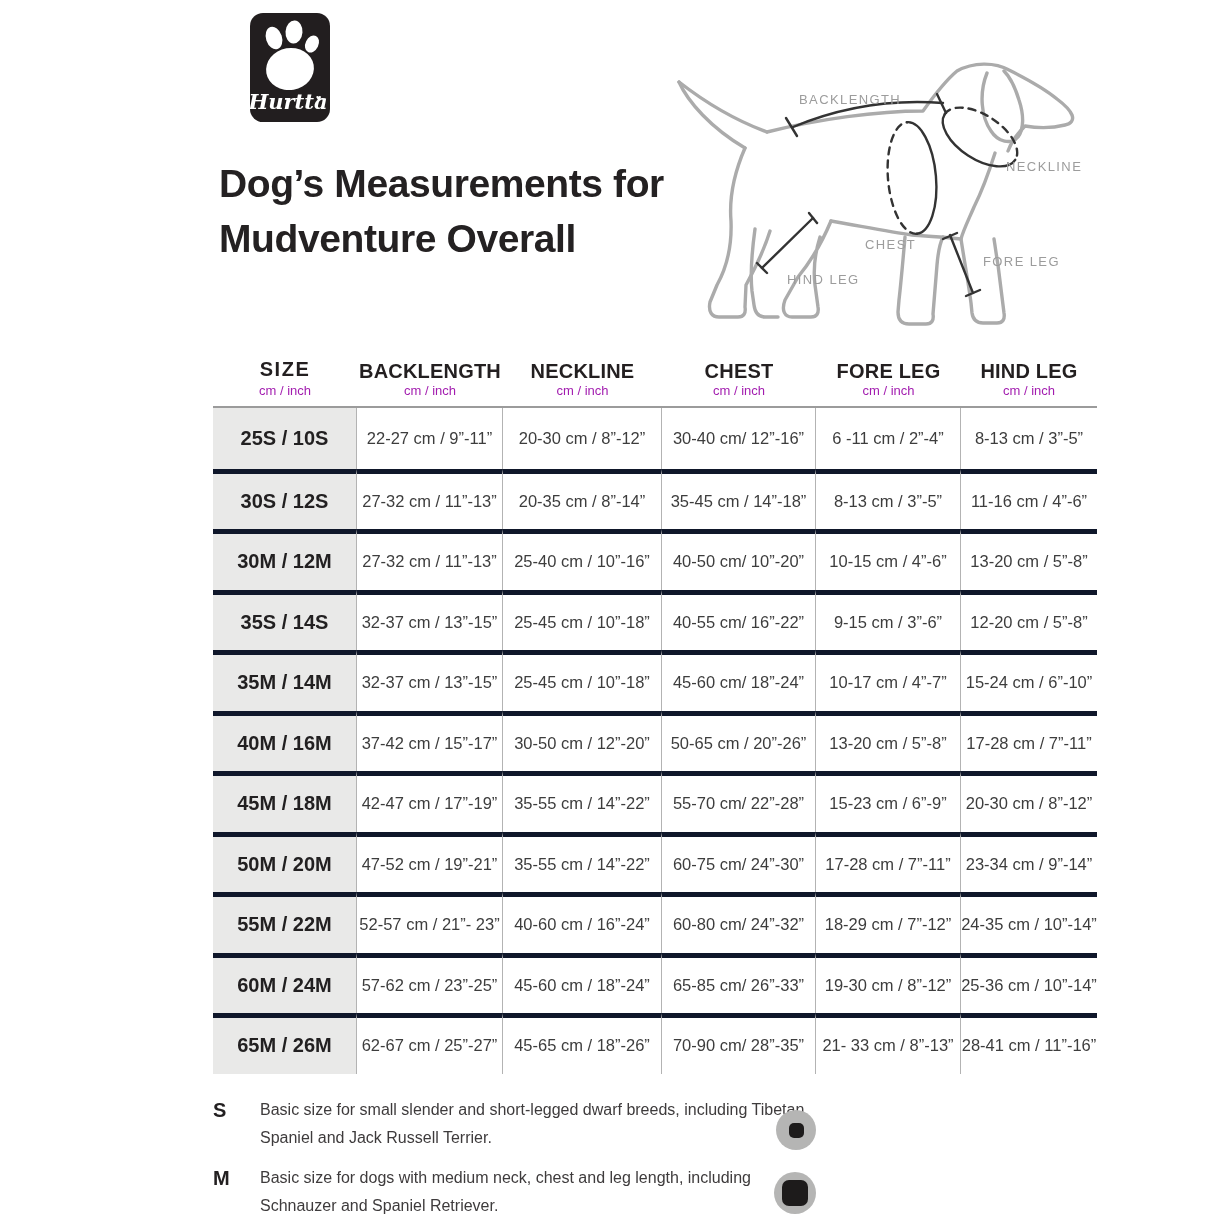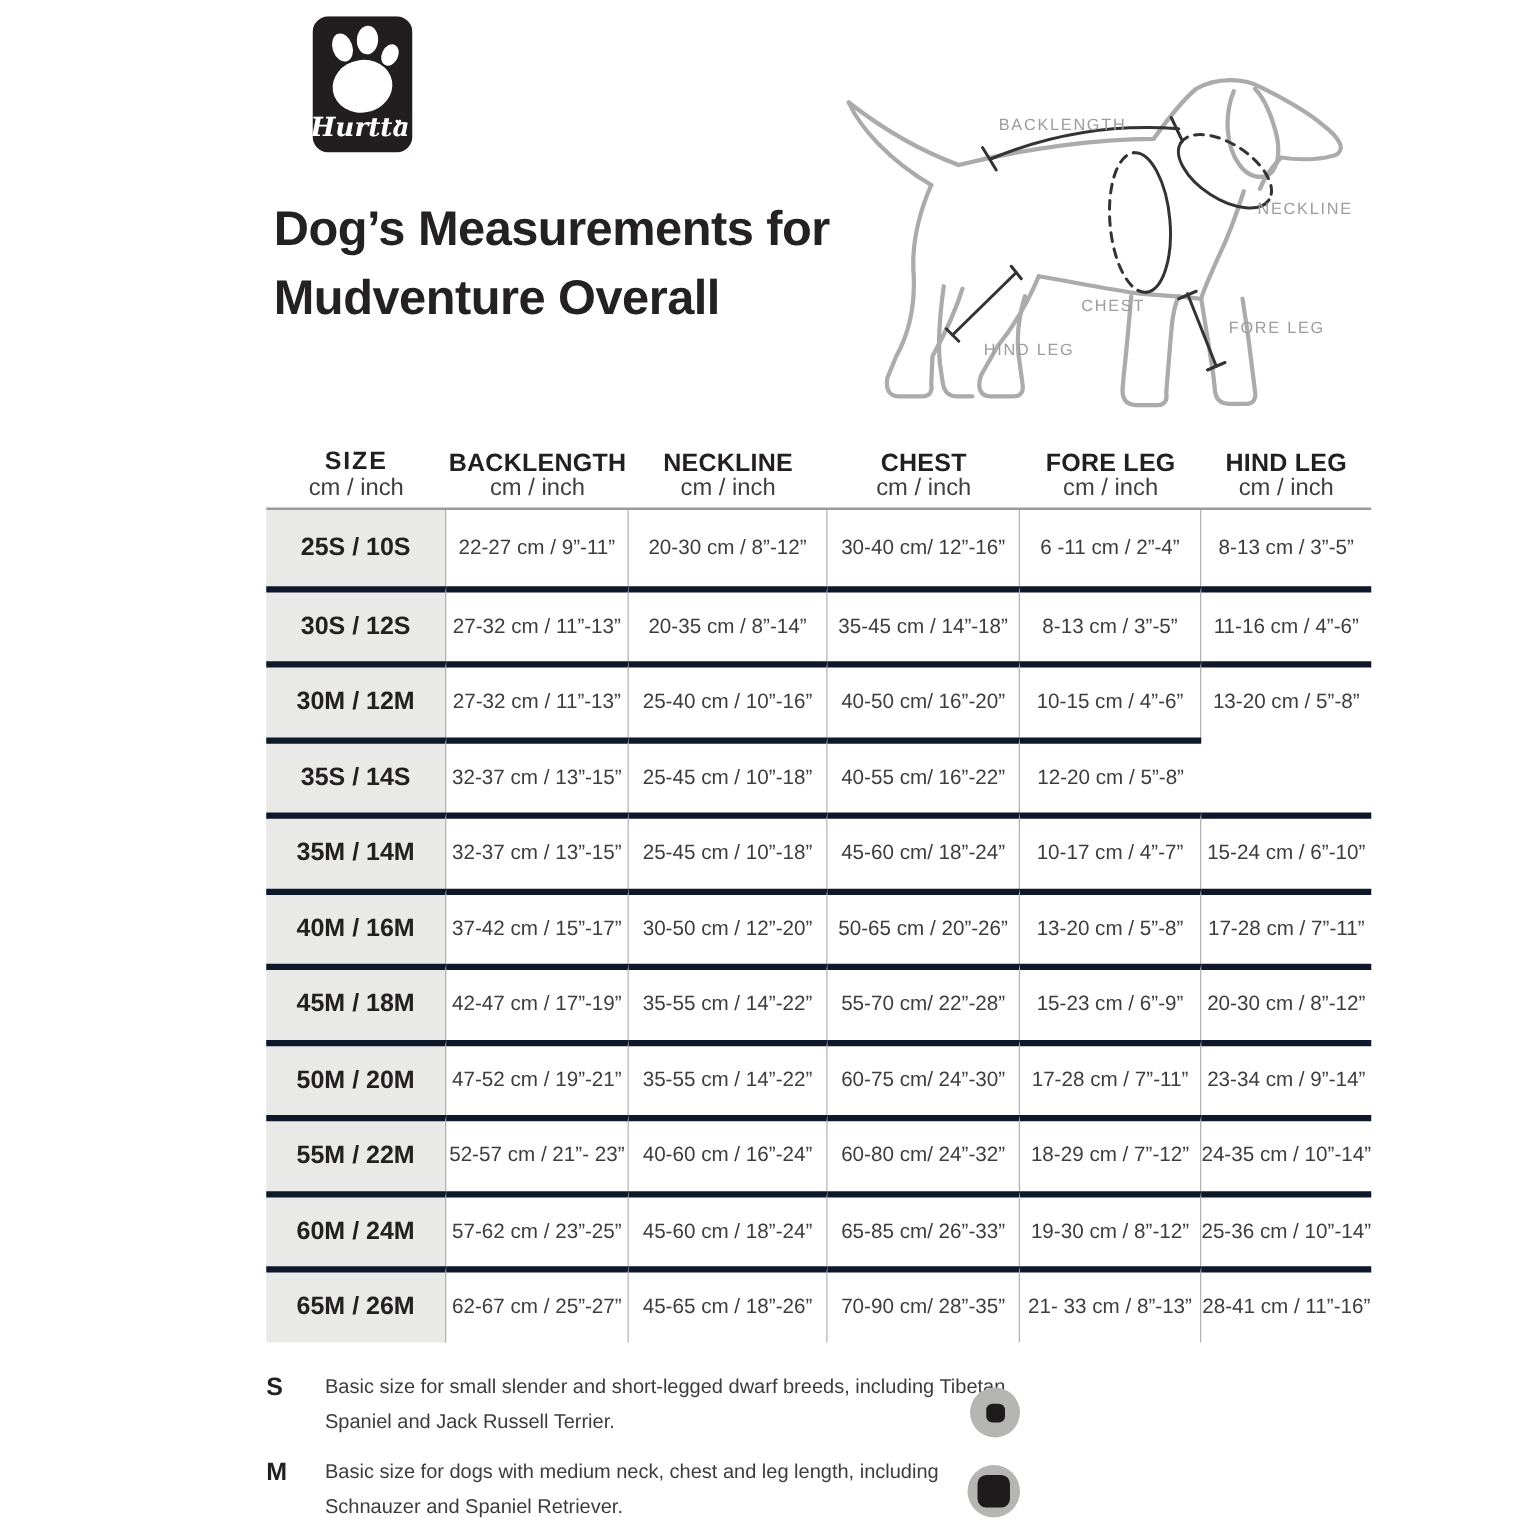--- a/index.html
+++ b/index.html
@@ -37,21 +37,21 @@
     display:grid;
     grid-template-columns:144px 146px 159px 154px 145px 136px;
   }
   .thead { height:54px; border-bottom:2px solid #9b9b9b; }
   .hcell {
     display:flex; flex-direction:column; justify-content:flex-end;
     align-items:center; padding-bottom:6px; text-align:center;
   }
   .hlabel { font-size:20px; font-weight:bold; color:#231f20; letter-spacing:0.2px; line-height:20px; }
   .hlabel.big { font-size:20px; letter-spacing:1.5px; line-height:24px; }
-  .hunit { font-size:19px; color:#404040; line-height:19px; }
+  .hunit { font-size:13px; color:#a21caf; line-height:19px; }
   .trow { height:60.5px; box-sizing:border-box; }
   .cell {
     display:flex; align-items:center; justify-content:center;
     font-size:16.5px; color:#3d3d3d; white-space:nowrap;
     border-right:1px solid #b3b3b3; box-sizing:border-box;
   }
   .cell:last-child { border-right:none; }
   .trow + .trow .cell { border-top:5px solid #0f172a; }
   .cell.size-cell { background:#e9e9e8; font-size:20px; font-weight:bold; color:#222021; }
 
@@ -185,30 +185,31 @@
       <div class="cell">20-35 cm / 8”-14”</div>
       <div class="cell">35-45 cm / 14”-18”</div>
       <div class="cell">8-13 cm / 3”-5”</div>
       <div class="cell">11-16 cm / 4”-6”</div>
     </div>
 
     <div class="trow">
       <div class="cell size-cell">30M / 12M</div>
       <div class="cell">27-32 cm / 11”-13”</div>
       <div class="cell">25-40 cm / 10”-16”</div>
-      <div class="cell">40-50 cm/ 16”-20”</div>
+      <div class="cell">40-50 cm/ 10”-20”</div>
       <div class="cell">10-15 cm / 4”-6”</div>
       <div class="cell">13-20 cm / 5”-8”</div>
     </div>
 
     <div class="trow">
       <div class="cell size-cell">35S / 14S</div>
       <div class="cell">32-37 cm / 13”-15”</div>
       <div class="cell">25-45 cm / 10”-18”</div>
       <div class="cell">40-55 cm/ 16”-22”</div>
+      <div class="cell">9-15 cm / 3”-6”</div>
       <div class="cell">12-20 cm / 5”-8”</div>
     </div>
 
     <div class="trow">
       <div class="cell size-cell">35M / 14M</div>
       <div class="cell">32-37 cm / 13”-15”</div>
       <div class="cell">25-45 cm / 10”-18”</div>
       <div class="cell">45-60 cm/ 18”-24”</div>
       <div class="cell">10-17 cm / 4”-7”</div>
       <div class="cell">15-24 cm / 6”-10”</div>

